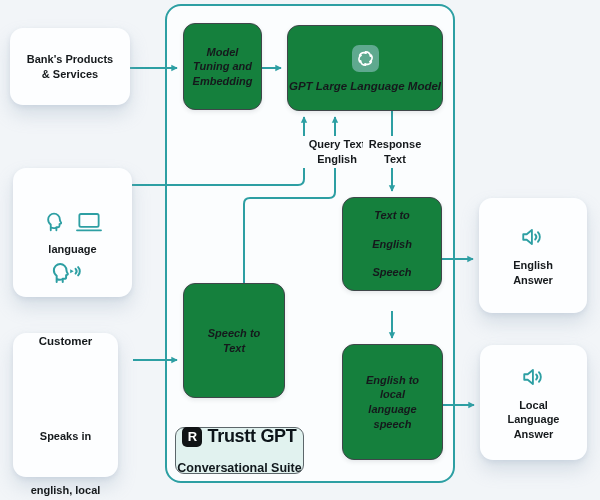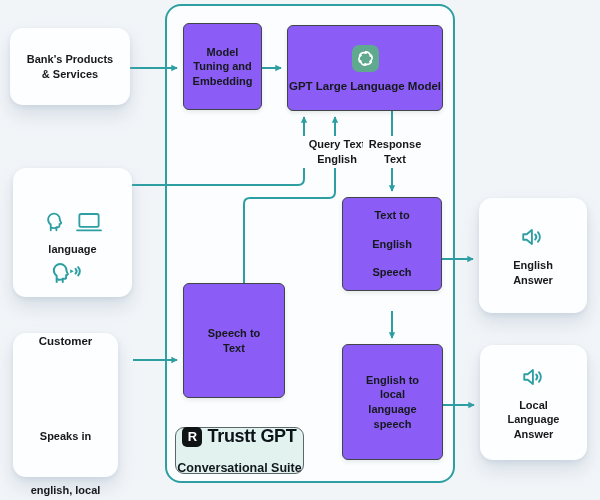--- a/index.html
+++ b/index.html
@@ -33,22 +33,23 @@
   .node{
     position:absolute;z-index:3;display:flex;flex-direction:column;
     align-items:center;justify-content:center;text-align:center;
     box-sizing:border-box;
   }
   .card{
     background:var(--card-bg);border-radius:13px;
     box-shadow:0 10px 18px rgba(148,170,190,.30),0 2px 5px rgba(148,170,190,.22);
   }
   .pnode{
-    background:#8b5cf6;border:1.5px solid var(--node-border);border-radius:6px;
+    background:#15803d;border:1.5px solid var(--node-border);border-radius:12px;
     box-shadow:0 2px 4px rgba(40,50,60,.10);
+    font-style:italic;
   }
   .ln{font-size:11px;line-height:1.32;font-weight:700;color:var(--text-dark);}
   .ttl{font-size:11.5px;font-weight:700;margin-bottom:9px;}
   .icon-row{display:flex;align-items:flex-end;gap:7px;margin-bottom:8px;}
   .tealicon{stroke:var(--accent-teal);fill:none;stroke-width:1.7;
     stroke-linecap:round;stroke-linejoin:round;}
   .tealfill{fill:var(--accent-teal);stroke:none;}
   .edge-label{
     position:absolute;z-index:4;background:var(--container-bg);
     font-size:11px;font-weight:700;line-height:1.35;text-align:center;

